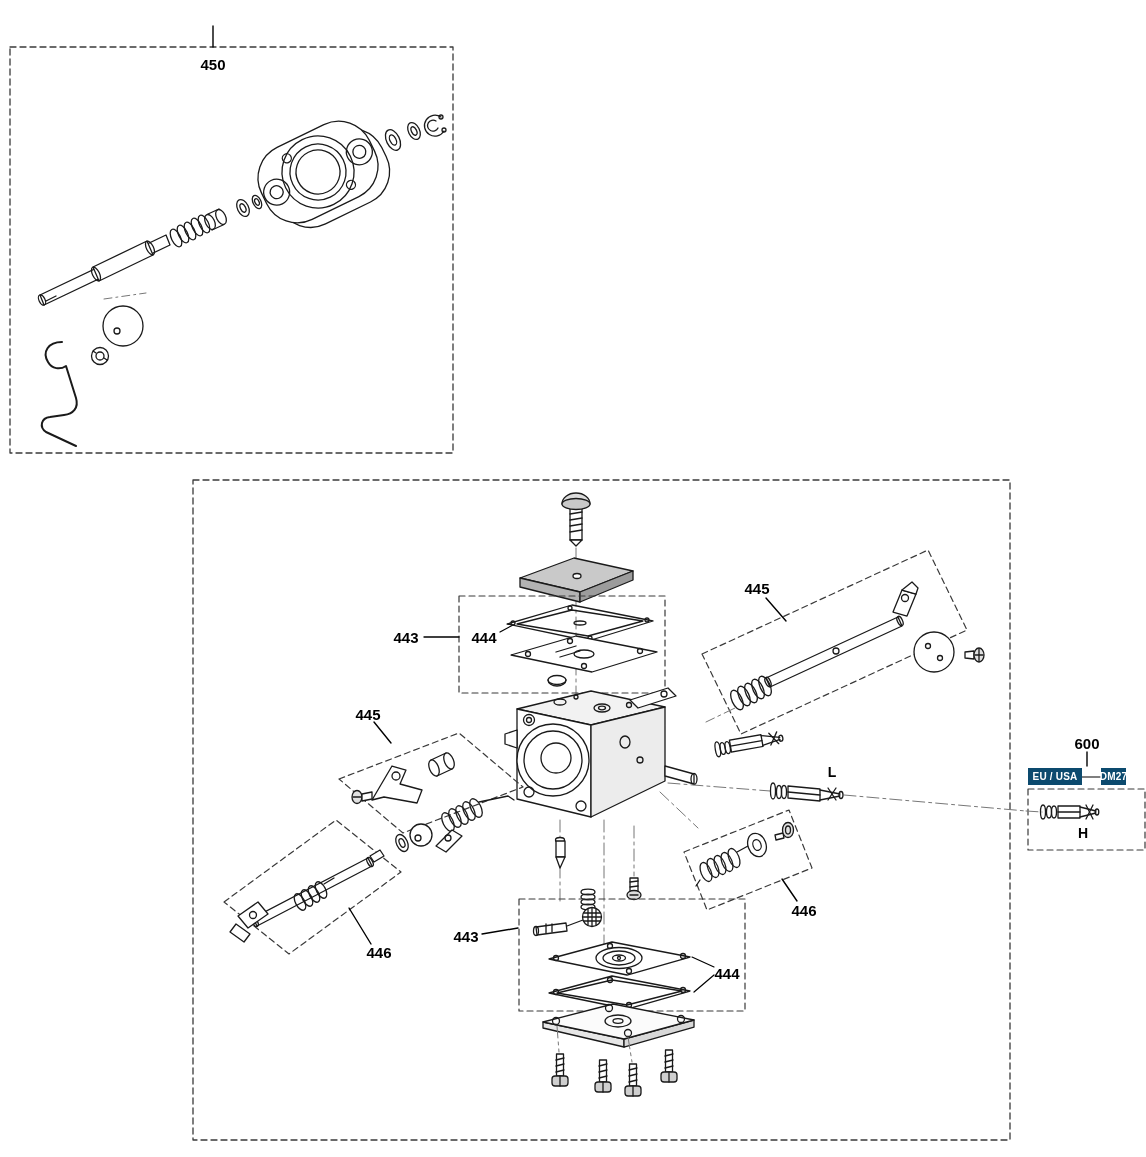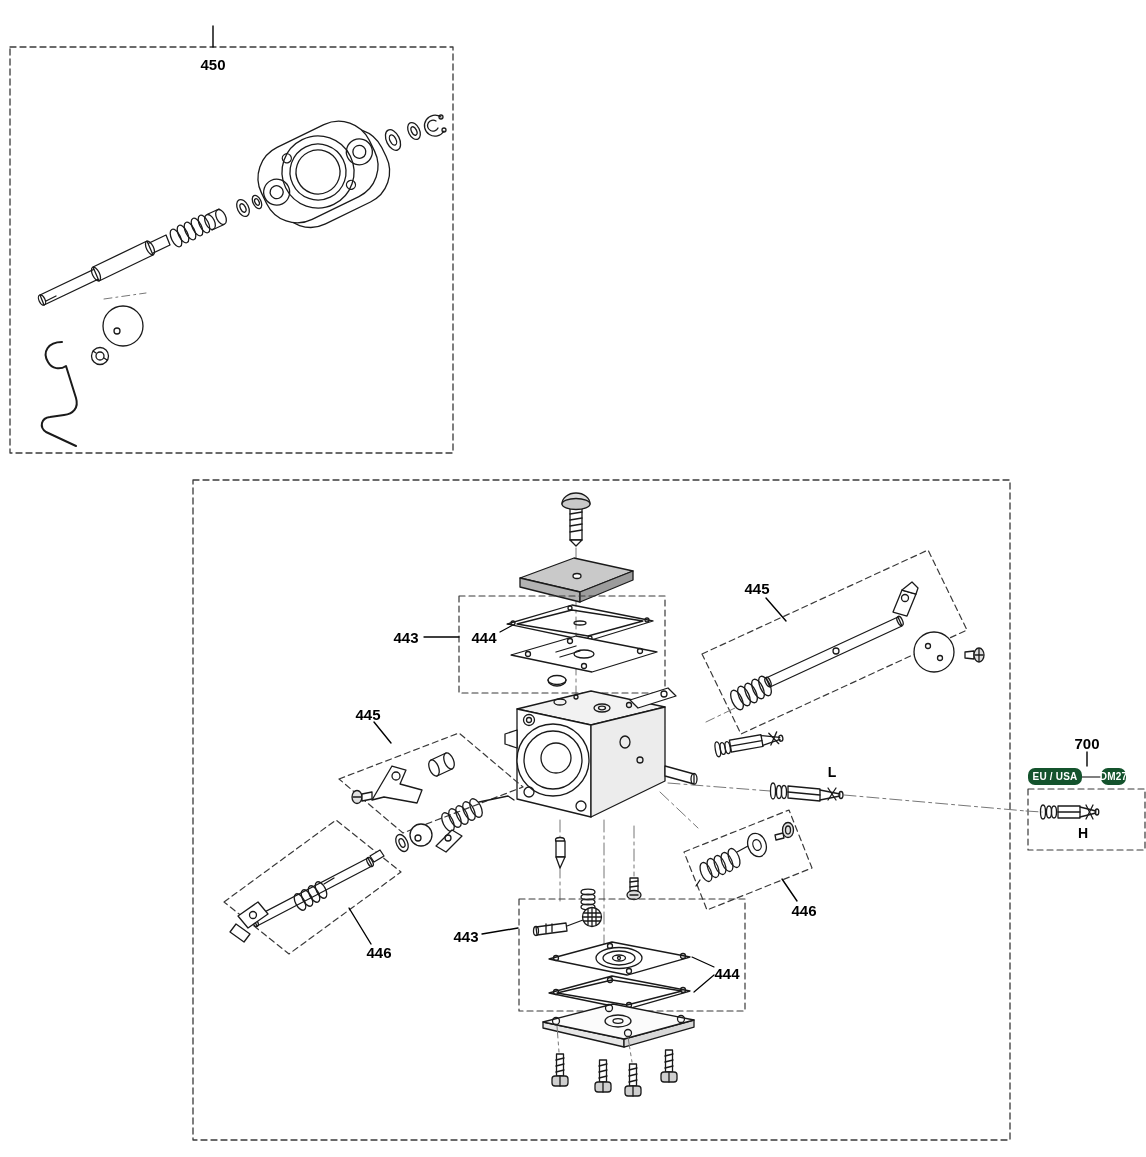--- a/index.html
+++ b/index.html
@@ -5,22 +5,22 @@
   html,body{margin:0;padding:0;background:#ffffff;}
   body{width:1146px;height:1157px;position:relative;font-family:"Liberation Sans",sans-serif;}
   .canvas{position:absolute;left:0;top:0;width:1146px;height:1157px;background:#fff;}
   svg{position:absolute;left:0;top:0;}
   .part-label{
     position:absolute;transform:translate(-50%,-50%);
     font-size:15px;font-weight:bold;color:#000;white-space:nowrap;user-select:none;
   }
   .needle-label{font-size:14px;}
   .badge{
-    position:absolute;background:#14532d;color:#fff;font-size:10px;font-weight:bold;
-    display:flex;align-items:center;justify-content:center;letter-spacing:0.2px;border-radius:7px;
+    position:absolute;background:#0c4a6e;color:#fff;font-size:10px;font-weight:bold;
+    display:flex;align-items:center;justify-content:center;letter-spacing:0.2px;
   }
 </style>
 </head>
 <body>
 
 <div class="canvas">
 
 <svg width="1146" height="1157" viewBox="0 0 1146 1157" stroke-linecap="round" stroke-linejoin="round">
 
   <g fill="none" stroke="#1a1a1a" stroke-width="1.3">
@@ -447,20 +447,20 @@
 
 <div class="part-label" style="left:213px;top:16px;margin-top:48px;">450</div>
 <div class="part-label" style="left:757px;top:588px;">445</div>
 <div class="part-label" style="left:406px;top:637px;">443</div>
 <div class="part-label" style="left:484px;top:637px;">444</div>
 <div class="part-label" style="left:368px;top:714px;">445</div>
 <div class="part-label" style="left:379px;top:952px;">446</div>
 <div class="part-label" style="left:466px;top:936px;">443</div>
 <div class="part-label" style="left:727px;top:973px;">444</div>
 <div class="part-label" style="left:804px;top:910px;">446</div>
-<div class="part-label" style="left:1087px;top:743px;">700</div>
+<div class="part-label" style="left:1087px;top:743px;">600</div>
 <div class="part-label needle-label" style="left:832px;top:772px;">L</div>
 <div class="part-label needle-label" style="left:1083px;top:833px;">H</div>
 
 <div class="badge" style="left:1028px;top:768px;width:54px;height:17px;">EU / USA</div>
 <div class="badge" style="left:1101px;top:768px;width:25px;height:17px;">DM27</div>
 
 </div>
 
 </body></html>

